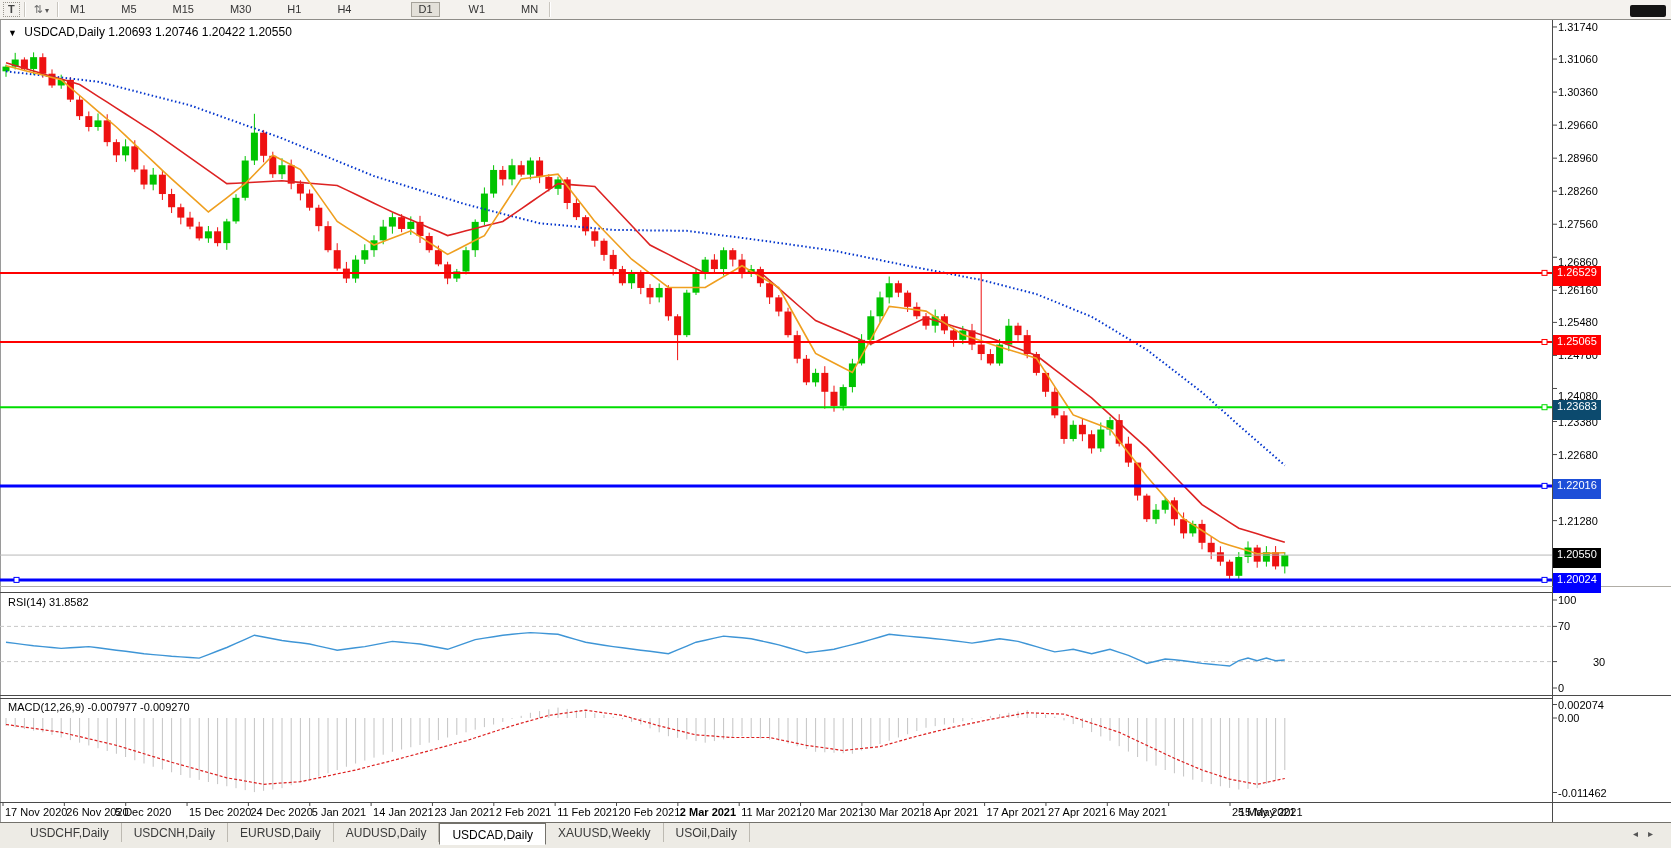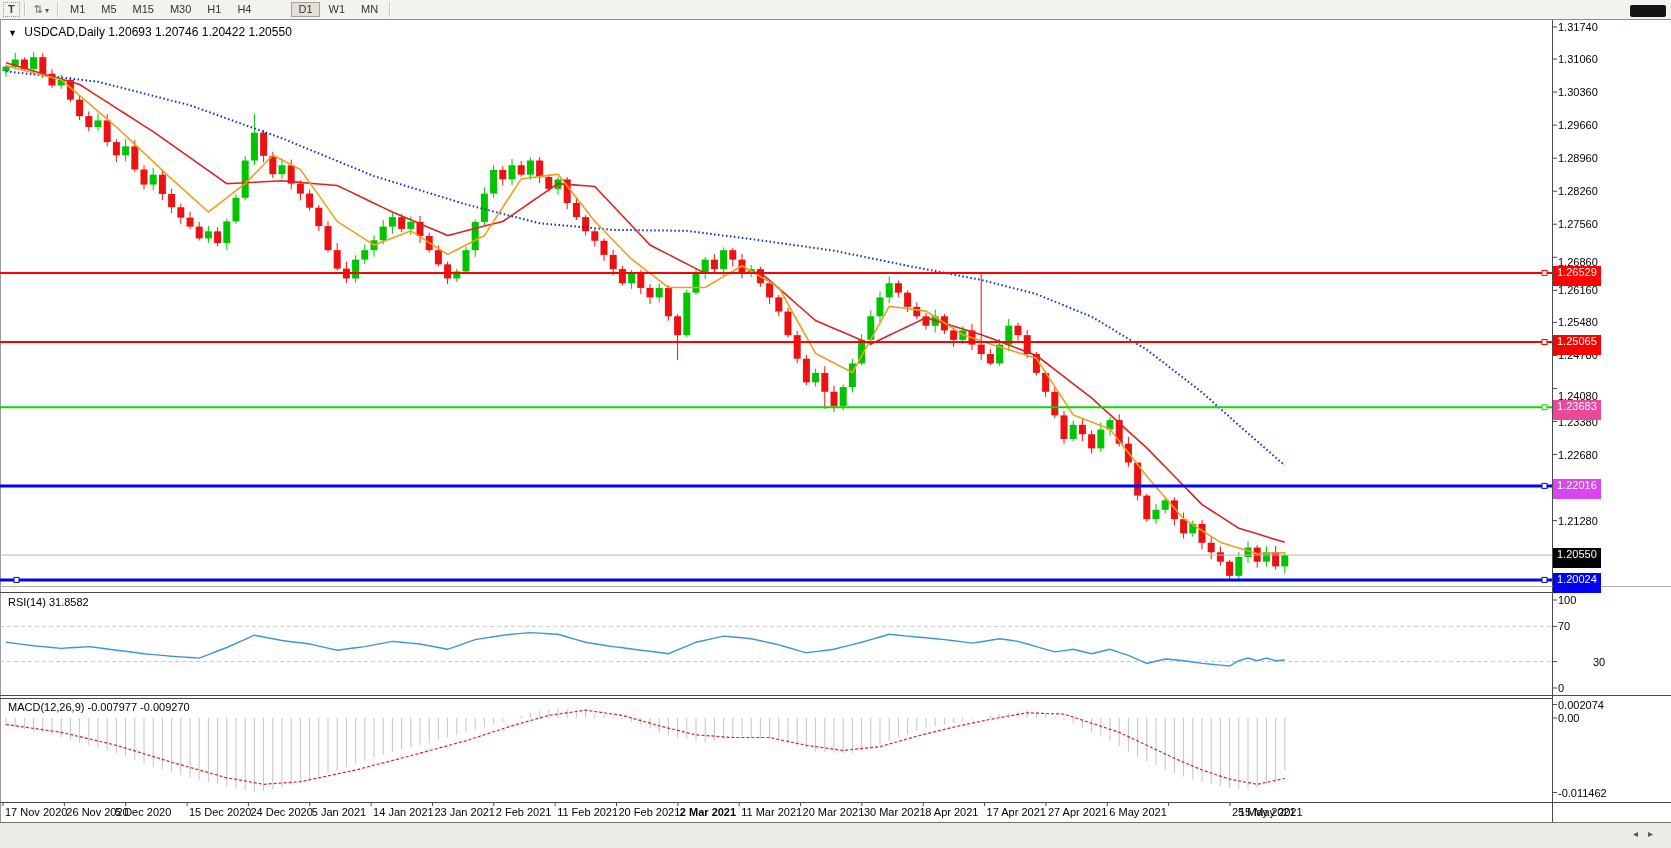--- a/index.html
+++ b/index.html
@@ -8,21 +8,21 @@
   
   .toolbar{position:absolute;left:0;top:0;width:1671px;height:19px;background:#f4f2ee;
            border-bottom:1px solid #8e8d88;display:flex;align-items:center;z-index:30;}
   .tbtn{height:15px;margin:1px 1px;padding:0 6px;background:transparent;border:1px solid transparent;
         font-family:"Liberation Sans",sans-serif;font-size:11px;color:#333;line-height:13px;cursor:default;}
   .tbtn.active{background:#e3e0d9;border:1px solid #a5a29a;margin-left:32px;}
   .tool-t{border:1px dotted #9a978f;margin-left:3px;font-weight:bold;color:#444;padding:0 4px;}
   .icon-btn{color:#6b6b6b;font-size:11px;padding:0 3px;}
   .icon-btn .caret{font-size:8px;color:#555;margin-left:2px;}
   .tsep{width:1px;height:15px;background:#c9c6bf;border-right:1px solid #ffffff;margin:0 3px;}
-  #tf-buttons{display:flex;align-items:center;}
+  #tf-buttons{display:flex;align-items:center;gap:20px;}
   .dark-box{position:absolute;top:5px;right:5px;width:36px;height:12px;background:#141414;border-radius:2px;z-index:31;}
   
   .chart-title{position:absolute;left:8px;top:25px;font-size:12px;color:#000;z-index:10;}
   .chart-title .tri{font-size:9px;margin-right:4px;}
   .panel-label{position:absolute;left:8px;font-size:11px;color:#000;z-index:10;}
   #rsi-label{top:596px;}
   #macd-label{top:701px;}
   .axlabel{position:absolute;left:1558px;font-size:11px;color:#000;z-index:6;white-space:nowrap;}
   .badge{position:absolute;left:1553px;height:20px;line-height:13px;padding:0 4px;font-size:11px;color:#fff;z-index:7;white-space:nowrap;}
   .datelabel{position:absolute;top:806px;font-size:11px;color:#000;white-space:nowrap;z-index:6;}
@@ -581,22 +581,22 @@
       <div class="axlabel" style="top: 284.307px;">1.26160</div>
       <div class="axlabel" style="top: 316.4px;">1.25480</div>
       <div class="axlabel" style="top: 349.437px;">1.24780</div>
       <div class="axlabel" style="top: 390px;">1.24080</div>
       <div class="axlabel" style="top: 415.511px;">1.23380</div>
       <div class="axlabel" style="top: 448.548px;">1.22680</div>
       <div class="axlabel" style="top: 514.622px;">1.21280</div>
       <div class="axlabel" style="top: 579.752px;">1.19900</div>
       <div class="badge" style="top: 265.892px; background: rgb(255, 0, 0);">1.26529</div>
       <div class="badge" style="top: 334.987px; background: rgb(255, 0, 0);">1.25065</div>
-      <div class="badge" style="top: 400.211px; background: #ec4899;">1.23683</div>
-      <div class="badge" style="top: 478.886px; background: #d946ef;">1.22016</div>
+      <div class="badge" style="top: 400.211px; background: #0c4a6e;">1.23683</div>
+      <div class="badge" style="top: 478.886px; background: #1d4ed8;">1.22016</div>
       <div class="badge" style="top: 548.075px; background: rgb(0, 0, 0);">1.20550</div>
       <div class="badge" style="top: 572.9px; background: rgb(0, 0, 255);">1.20024</div>
       <div class="axlabel" style="top: 594px;">100</div>
       <div class="axlabel" style="top: 620.4px;">70</div>
       <div class="axlabel" style="top: 655.6px; margin-left: 35px;">30</div>
       <div class="axlabel" style="top: 682px;">0</div>
       <div class="axlabel" style="top: 698.519px;">0.002074</div>
       <div class="axlabel" style="top: 712px;">0.00</div>
       <div class="axlabel" style="top: 786.503px;">-0.011462</div>
       <div class="datelabel" style="left: 5px;">17 Nov 2020</div>
@@ -616,17 +616,26 @@
       <div class="datelabel" style="left: 863.9px;">30 Mar 2021</div>
       <div class="datelabel" style="left: 925.25px;">8 Apr 2021</div>
       <div class="datelabel" style="left: 986.6px;">17 Apr 2021</div>
       <div class="datelabel" style="left: 1047.95px;">27 Apr 2021</div>
       <div class="datelabel" style="left: 1109.3px;">6 May 2021</div>
       <div class="datelabel" style="left: 1223px; margin-left: 16px;">15 May 2021</div>
       <div class="datelabel" style="left: 1232px;">25 May 2021</div>
     </div>
 
   <div class="tabbar">
+    <div id="tabs">
+        <div class="tab">USDCHF,Daily</div>
+        <div class="tab">USDCNH,Daily</div>
+        <div class="tab">EURUSD,Daily</div>
+        <div class="tab">AUDUSD,Daily</div>
+        <div class="tab active">USDCAD,Daily</div>
+        <div class="tab">XAUUSD,Weekly</div>
+        <div class="tab">USOil,Daily</div>
+      </div>
     <div class="tab-arrows">
       <span>◂</span><span>▸</span>
     </div>
   </div>
 </div>
 
 </body></html>

